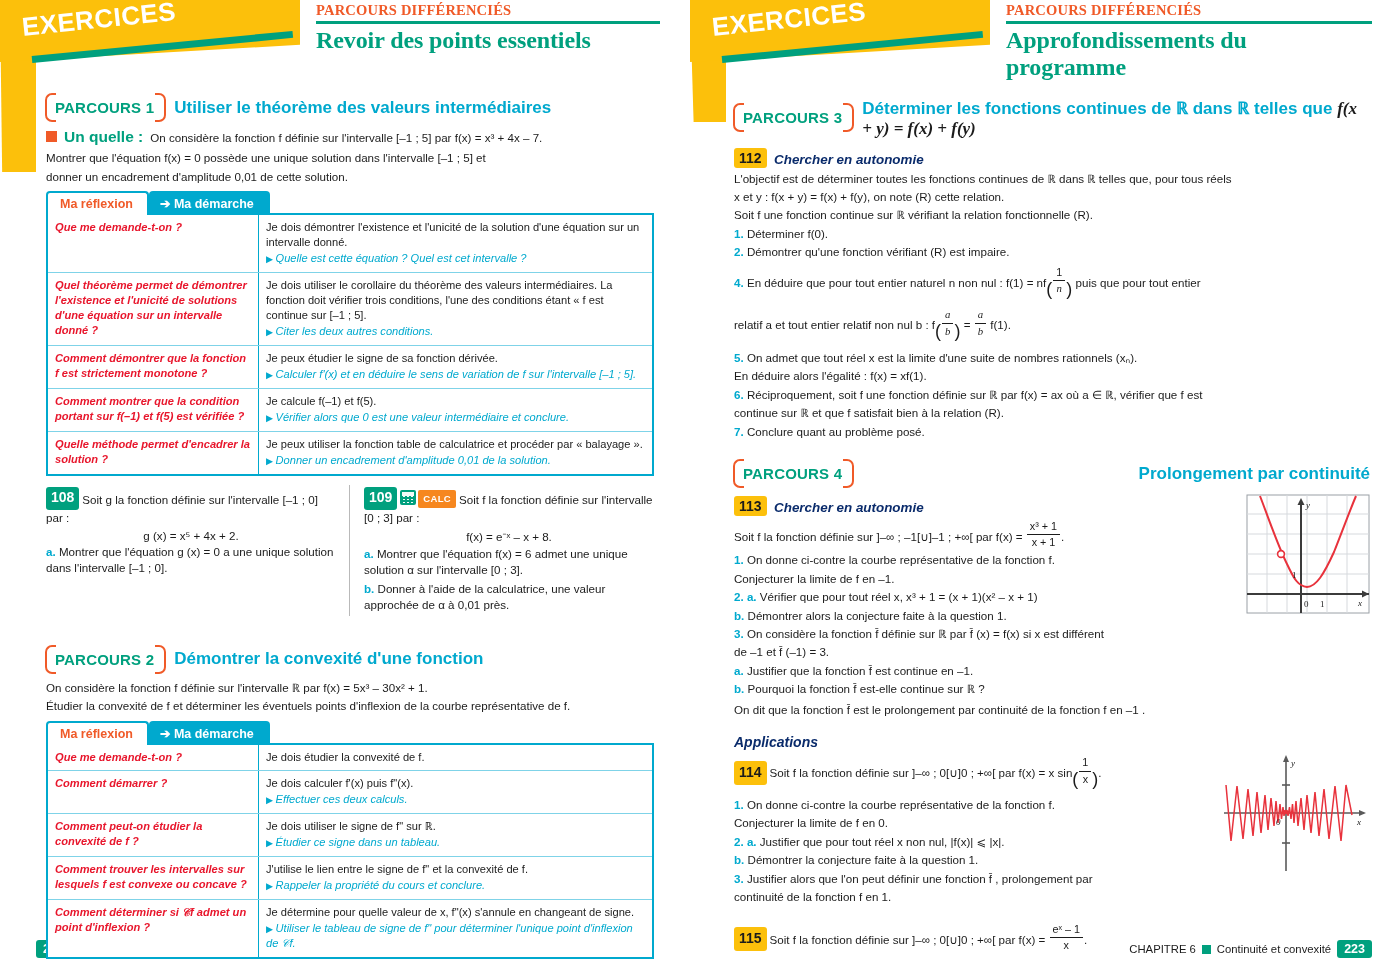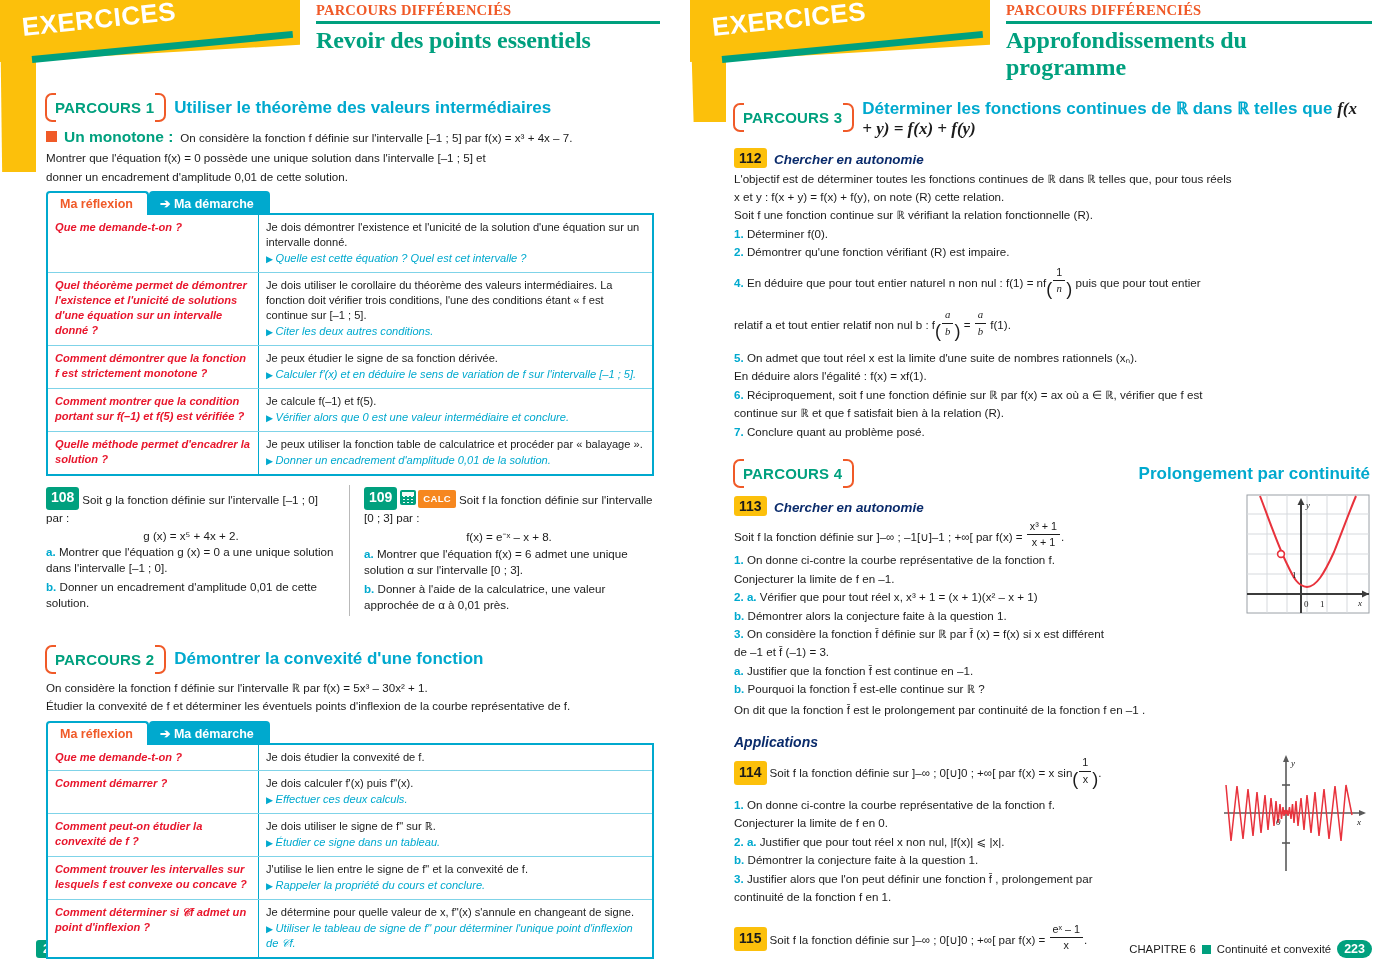--- a/index.html
+++ b/index.html
@@ -161,21 +161,21 @@
     position:absolute;left:36px;bottom:12px;background:#00a07e;color:#fff;
     font-weight:bold;font-size:12.5px;padding:2px 7px;border-radius:3px;
   }
   .folio-r{
     position:absolute;right:8px;bottom:12px;display:flex;align-items:center;gap:6px;
     font-size:11.3px;
   }
   .folio-r .sqg{width:9px;height:9px;background:#00a07e;display:inline-block;}
   .folio-r .num{
     background:#00a07e;color:#fff;font-weight:bold;font-size:12.5px;
-    padding:2px 7px;border-radius:9px;
+    padding:2px 7px;border-radius:3px;
   }
   .gutter{position:absolute;left:690px;top:0;width:1px;height:970px;background:#ffffff;}
 </style>
 </head>
 <body>
 
 <div class="spread">
 
   <div class="page page-left">
     <div class="bleed"></div>
@@ -194,21 +194,21 @@
 
     <div class="col">
 
       <div class="parcours">
         <div class="parcours-tag">PARCOURS 1</div>
         <div class="parcours-title">Utiliser le théorème des valeurs intermédiaires</div>
       </div>
 
       <div class="exemple-head">
         <span class="sq"></span>
-        <span class="exemple-lbl">Un monotone :</span>
+        <span class="exemple-lbl">Un quelle :</span>
         <span class="txt">On considère la fonction f définie sur l'intervalle [–1 ; 5] par f(x) = x³ + 4x – 7.</span>
       </div>
       <div class="txt">Montrer que l'équation f(x) = 0 possède une unique solution dans l'intervalle [–1 ; 5] et</div>
       <div class="txt">donner un encadrement d'amplitude 0,01 de cette solution.</div>
 
       <div class="tbl-wrap">
         <div class="tbl-tabs">
           <div class="tab-reflexion">Ma réflexion</div>
           <div class="tab-demarche">➔ Ma démarche</div>
         </div>
@@ -255,24 +255,20 @@
 
       <div class="ex2col">
         <div class="cell">
           <div class="txt">
             <span class="exnum">108</span><span>Soit g la fonction définie sur l'intervalle [–1 ; 0] par :</span>
           </div>
           <div class="formula">g (x) = x⁵ + 4x + 2.</div>
           <div class="txt">
             <span class="sub">a.</span>
             <span>Montrer que l'équation g (x) = 0 a une unique solution dans l'intervalle [–1 ; 0].</span>
-          </div>
-          <div class="txt">
-            <span class="sub">b.</span>
-            <span>Donner un encadrement d'amplitude 0,01 de cette solution.</span>
           </div>
         </div>
         <div class="cell">
           <div class="txt">
             <span class="exnum">109</span><span class="calc-ico"><i></i></span><span class="calc-lbl">CALC</span><span>Soit f la fonction définie sur l'intervalle [0 ; 3] par :</span>
           </div>
           <div class="formula">f(x) = e⁻ˣ – x + 8.</div>
           <div class="txt">
             <span class="sub">a.</span>
             <span>Montrer que l'équation f(x) = 6 admet une unique solution α sur l'intervalle [0 ; 3].</span>

